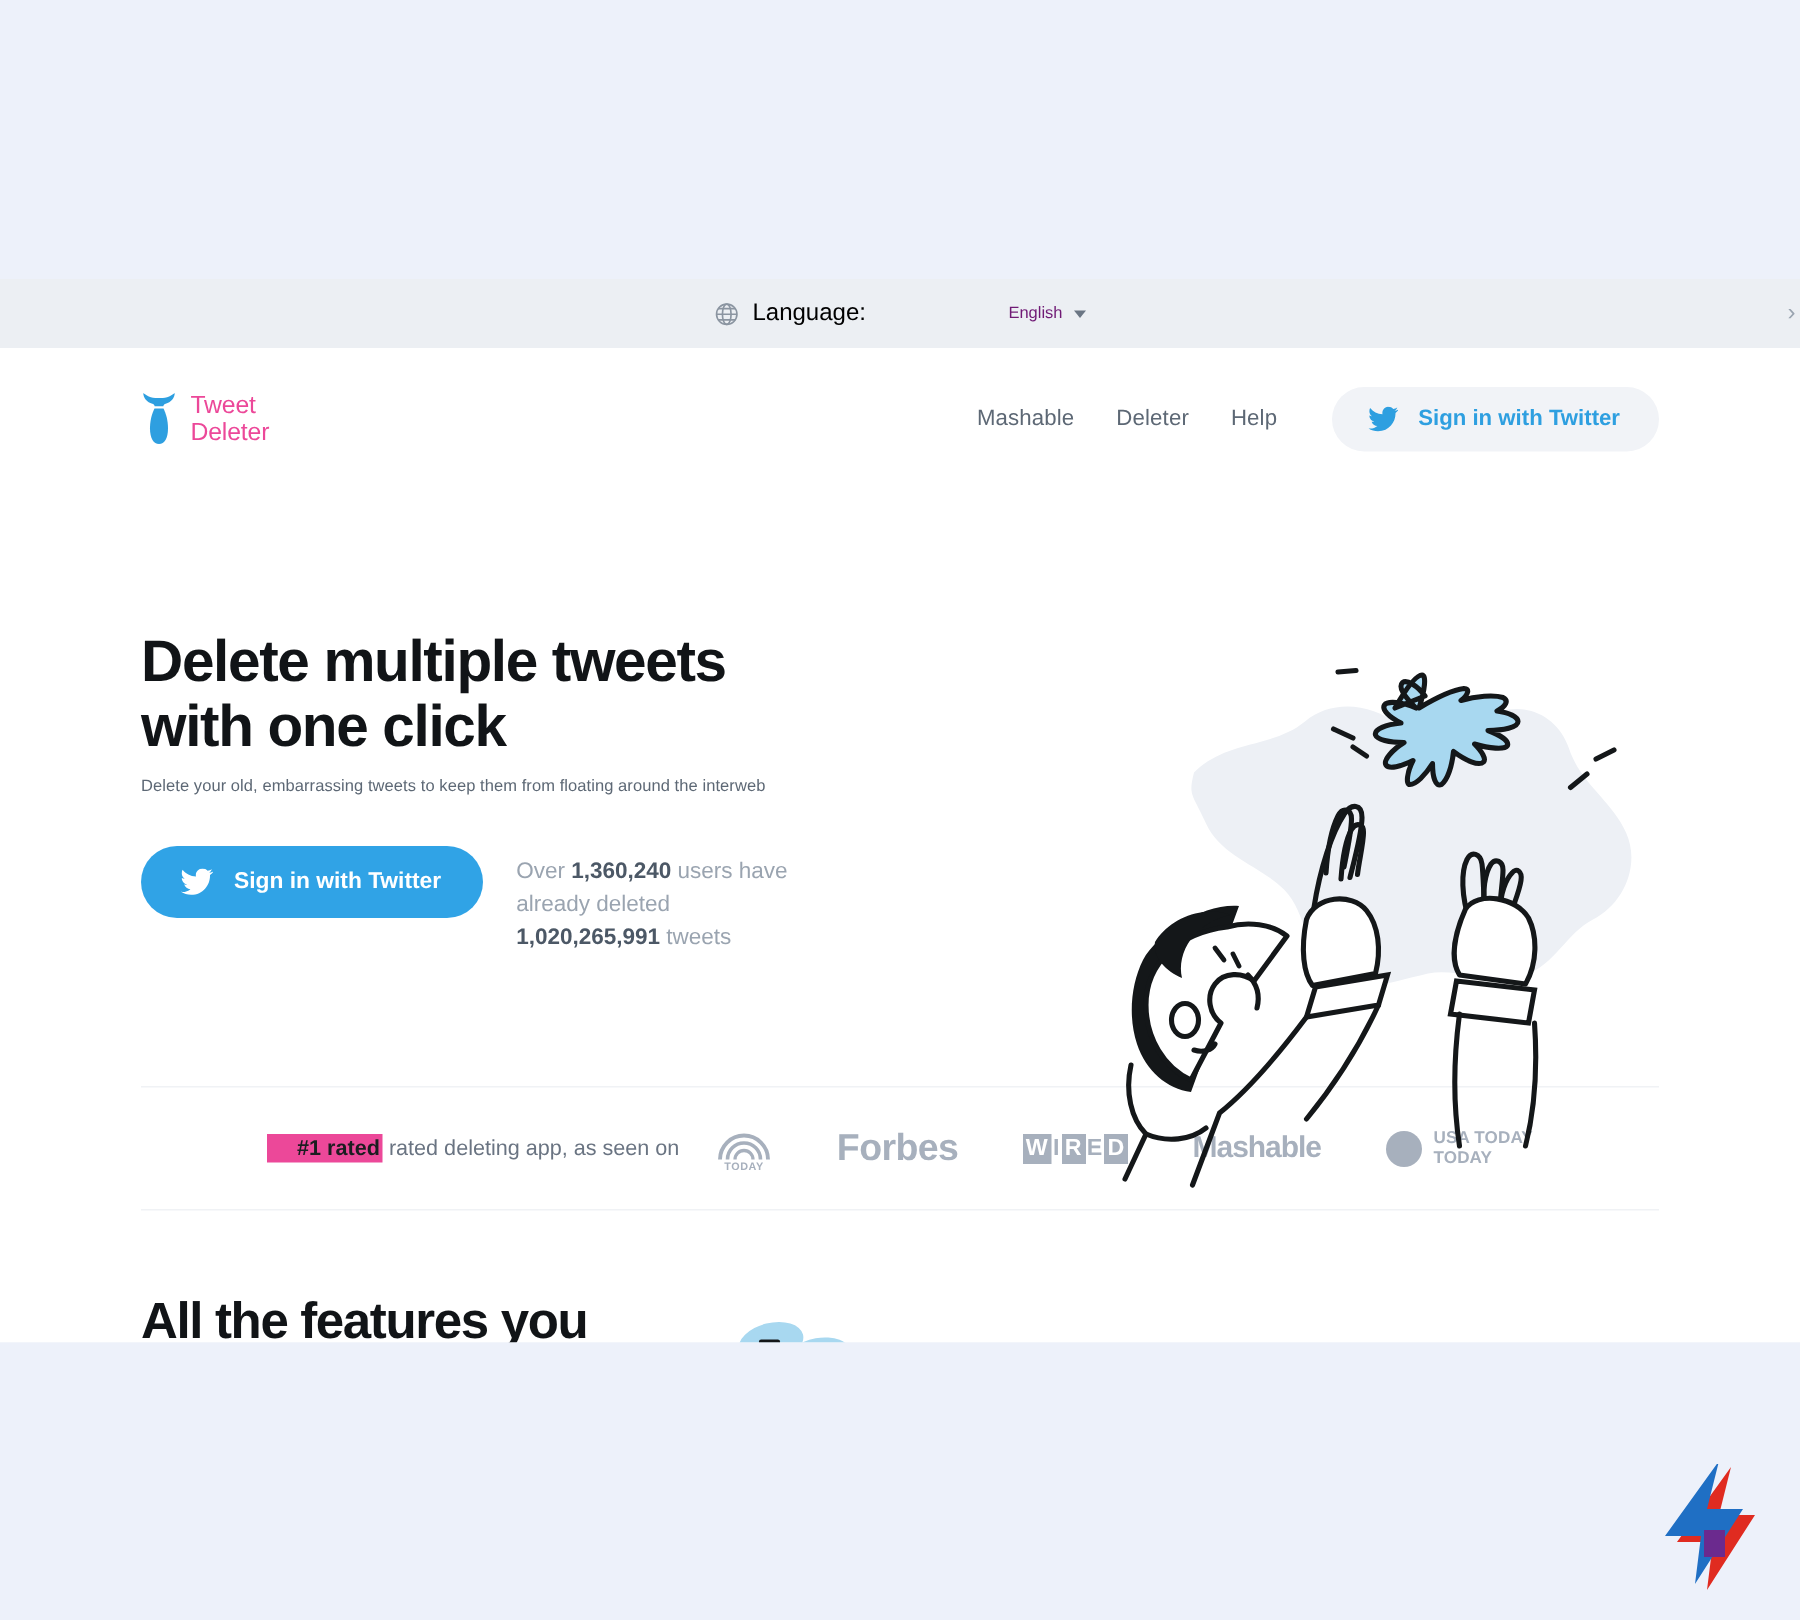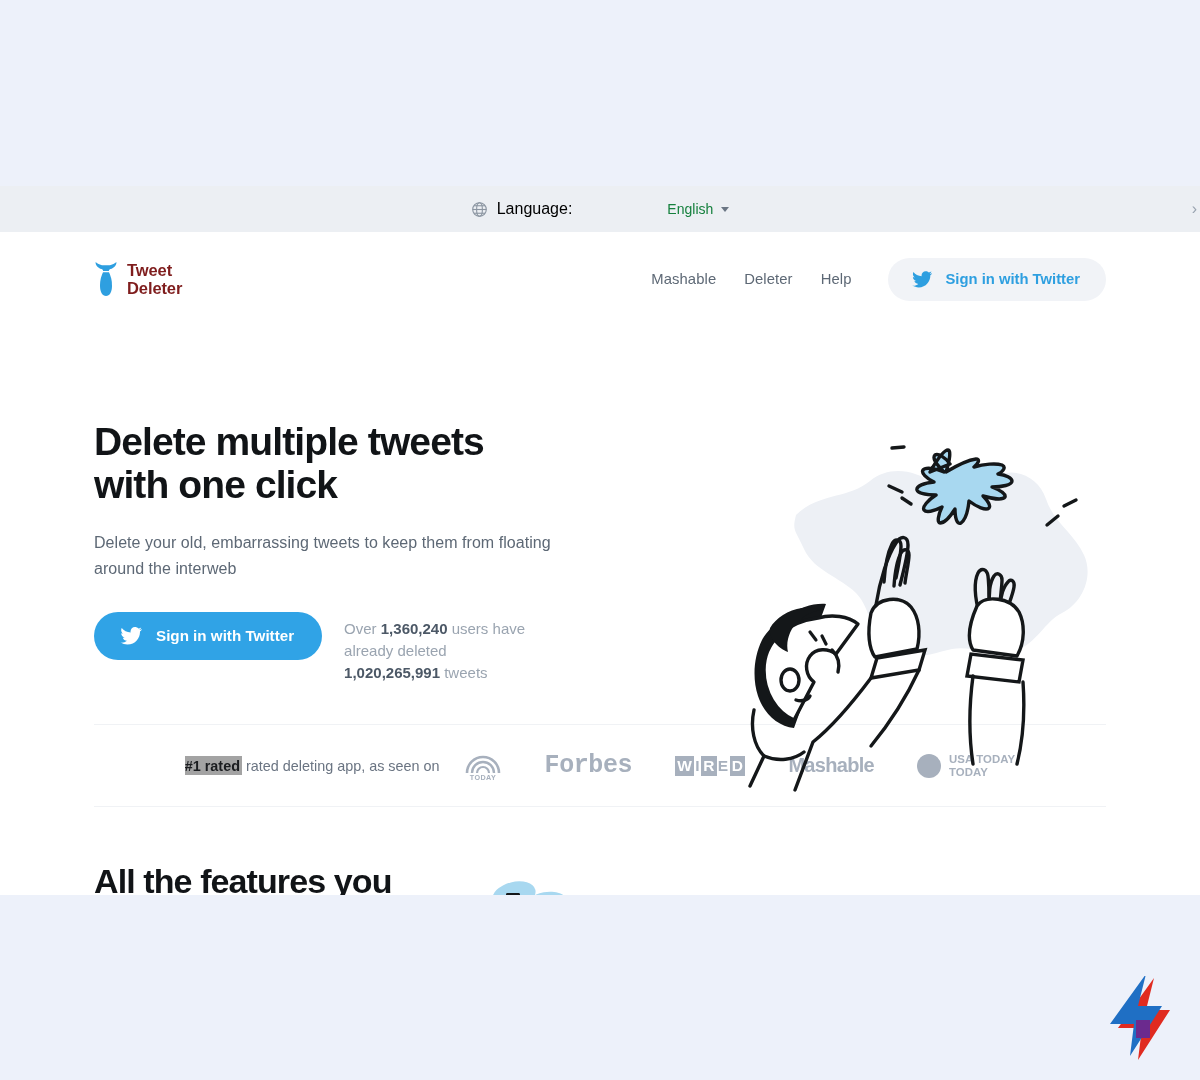--- a/index.html
+++ b/index.html
@@ -43,22 +43,22 @@
     display: flex;
     align-items: center;
     gap: 9px;
   }
   .globe-icon { width: 17px; height: 17px; display: block; }
   .lang-select {
     margin-left: 86px;
     display: flex;
     align-items: center;
     gap: 8px;
-    font-size: 14px;
-    color: #15803d;
+    font-size: 11px;
+    color: #701a75;
     font-weight: 500;
     cursor: pointer;
     text-align: center;
   }
   .caret-down {
     width: 0; height: 0;
     border-left: 4.5px solid transparent;
     border-right: 4.5px solid transparent;
     border-top: 5.5px solid #6b7684;
   }
@@ -99,22 +99,22 @@
   .logo {
     display: flex;
     align-items: center;
     gap: 9px;
     cursor: pointer;
     text-decoration: none;
   }
   .logo-mark { width: 24px; height: 34px; display: block; }
   .logo-text {
     font-size: 16.5px;
-    font-weight: bold;
-    color: #7f1d1d;
+    font-weight: normal;
+    color: #ec4899;
     line-height: 1.12;
     letter-spacing: -.1px;
   }
 
   nav.main-nav {
     display: flex;
     align-items: center;
     gap: 0;
   }
   nav.main-nav a {
@@ -156,22 +156,22 @@
   h1.hero-title {
     font-size: 39px;
     line-height: 1.115;
     font-weight: bold;
     color: #111417;
     letter-spacing: -.9px;
     max-width: 460px;
     margin-top: 40px;
   }
   p.hero-sub {
-    margin-top: 23px;
-    font-size: 16px;
+    margin-top: 9px;
+    font-size: 11px;
     line-height: 1.62;
     color: #5d6875;
     max-width: 460px;
     letter-spacing: .05px;
   }
 
   .hero-actions {
     margin-top: 30px;
     display: flex;
     align-items: flex-start;
@@ -225,34 +225,34 @@
     justify-content: center;
     gap: 0;
   }
   .press-claim {
     font-size: 14.4px;
     color: #6a7482;
     margin-right: 24px;
     white-space: nowrap;
   }
   .press-claim .hl {
-    background: #a3a3a3;
+    background: #ec4899;
     color: #1b1d20;
     font-weight: bold;
-    padding: 2px 2px 1px 0;
+    padding: 2px 2px 1px 20px;
   }
   .press-logos {
     display: flex;
     align-items: center;
     gap: 43px;
   }
   .press-logo { display: flex; align-items: center; }
   .today-logo { width: 38px; height: 30px; display: block; }
   .forbes-logo {
-    font-family: Liberation Mono, monospace;
+    font-family: Liberation Sans, sans-serif;
     font-weight: bold;
     font-size: 25px;
     color: #a7b0bd;
     letter-spacing: -.4px;
   }
   .wired-logo { display: flex; align-items: center; gap: 1px; }
   .wired-logo span {
     font-size: 15.5px;
     font-weight: bold;
     color: #a7b0bd;

